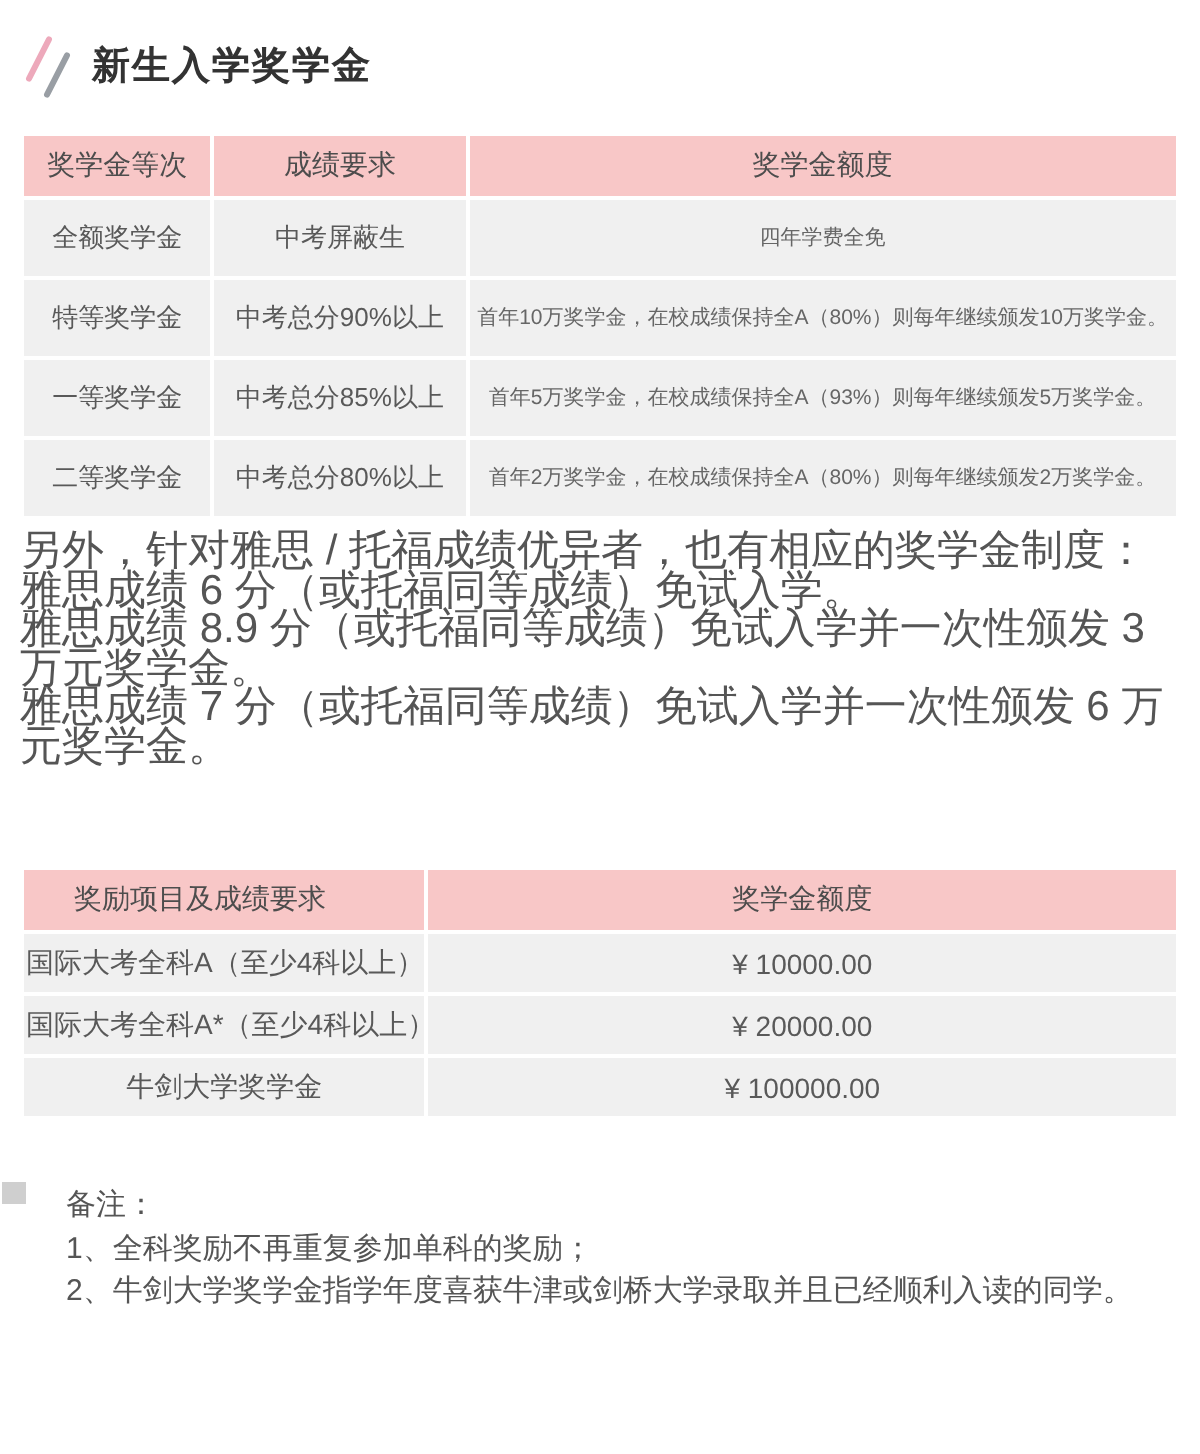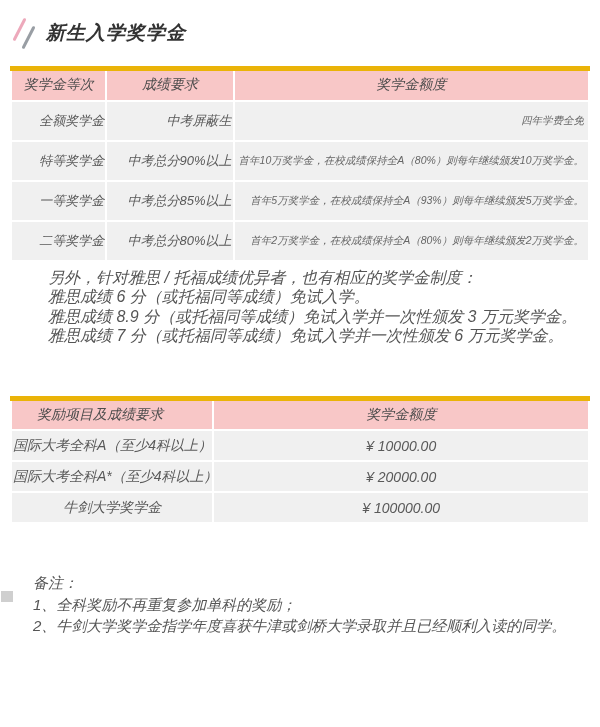--- a/index.html
+++ b/index.html
@@ -12,62 +12,62 @@
     --text-cell:#595959;
   }
   *{box-sizing:border-box;}
   html,body{margin:0;padding:0;}
   body{
     width:600px;height:727px;background:#ffffff;
     font-family:"Liberation Sans","DejaVu Sans",sans-serif;
     color:var(--text-body);
     overflow:hidden;
   }
-  .page{position:relative;width:600px;height:727px;padding:16px 10px 0;font-style:italic;}
+  .page{position:relative;width:600px;height:727px;padding:16px 10px 0;}
 
   
   .sec-head{display:flex;align-items:center;height:34px;}
   .slash-icon{position:relative;width:30px;height:34px;flex:0 0 30px;}
   .slash{position:absolute;width:3px;height:25px;border-radius:2px;display:block;}
   .slash.pink{left:8px;top:1px;background:var(--slash-pink);transform:rotate(27deg);}
   .slash.gray{left:17px;top:9px;background:var(--slash-gray);transform:rotate(27deg);}
   .sec-title{font-size:19px;font-weight:bold;color:var(--text-dark);margin:0 0 0 6px;letter-spacing:1px;}
 
   
   table.data-table{
     width:100%;border-collapse:collapse;table-layout:fixed;
-    border-top:5px solid #eab308;
+    border-top:1px solid #eab308;
   }
   .data-table th,.data-table td{
     border:2px solid #ffffff;
     text-align:center;vertical-align:middle;
     overflow:hidden;white-space:nowrap;
   }
   .data-table th{
     background:var(--header-pink);
     color:#4d4d4d;font-weight:normal;font-size:14px;height:32px;
   }
   .data-table td{background:var(--row-gray);color:var(--text-cell);}
 
   .t1{margin-top:16px;}
-  .t1 td{font-size:13px;height:31px;text-align:right;}
+  .t1 td{font-size:13px;height:31px;}
   .t1 td:nth-child(3){font-size:10.5px;color:#666;padding:12px 4px;}
 
   .t2{margin-top:30px;}
   .t2 th:first-child{text-align:left;padding-left:25px;}
   .t2 td{font-size:14px;height:31px;}
 
   
-  .intro{margin-top:6px;font-size:16px;line-height:19.5px;color:var(--text-body);margin-left:38px;}
+  .intro{margin-top:6px;font-size:21px;line-height:19.5px;color:var(--text-body);}
 
   
   .sec2{margin-top:50px;}
 
   
-  .notes{margin:48px 0 0 23px;font-size:15px;line-height:21.5px;color:var(--text-body);}
+  .notes{margin:32px 0 0 23px;font-size:15px;line-height:21.5px;color:var(--text-body);}
 
   
   .artifact{position:absolute;left:1px;top:591px;width:12px;height:11px;background:#b5b5b5;opacity:0.65;}
 </style>
 </head>
 <body>
 
 <div class="page">
 
   <section>

